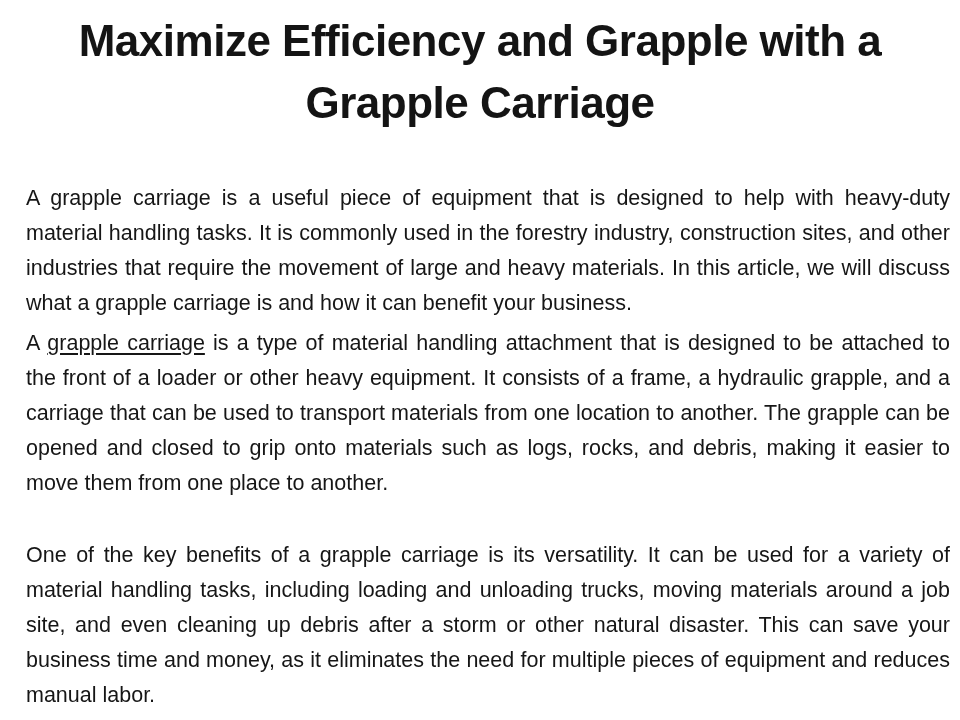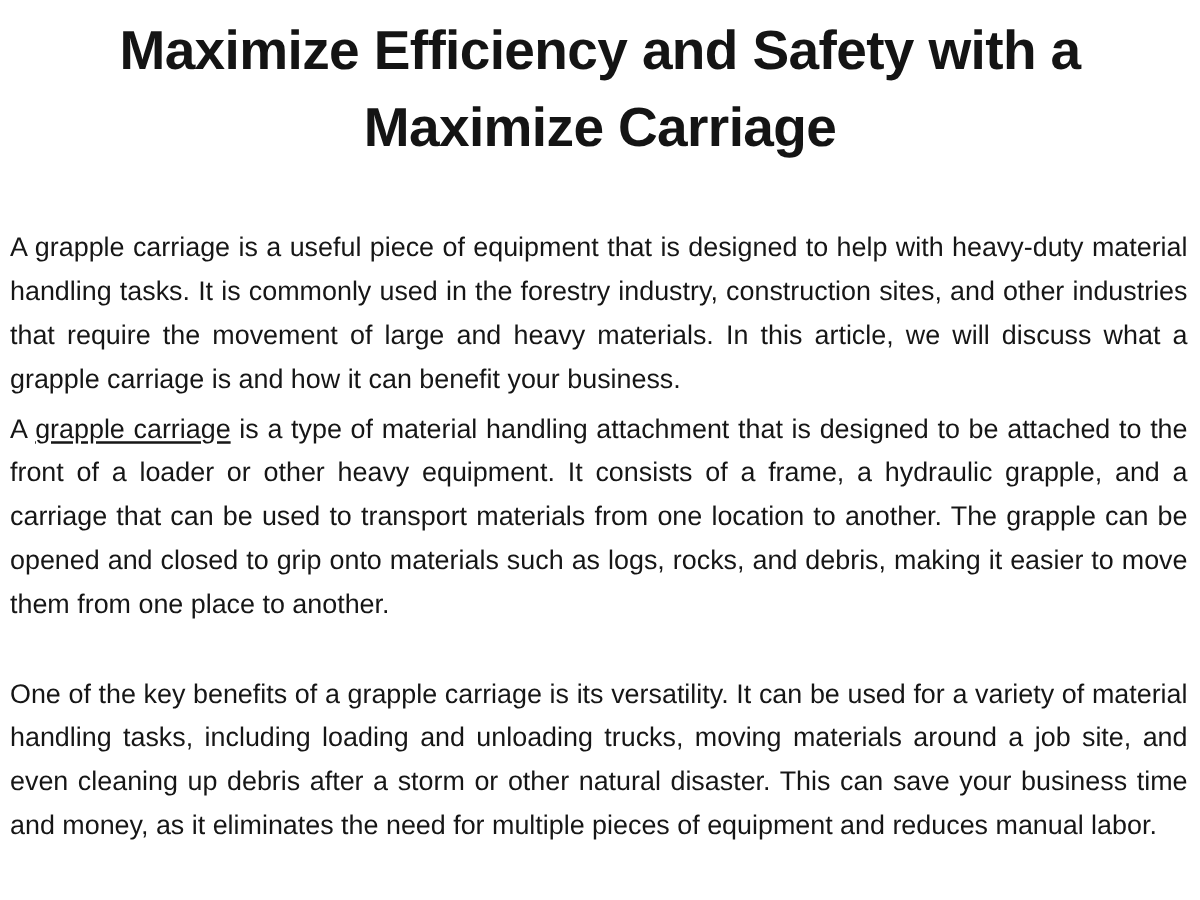--- a/index.html
+++ b/index.html
@@ -20,21 +20,21 @@
   .title {
     margin: 10px 18px 0 18px;
     text-align: center;
     font-size: 44px;
     line-height: 62px;
     font-weight: 700;
     letter-spacing: -0.5px;
     color: #141414;
   }
   .content {
-    margin: 47px 10px 0 8px;
+    margin: 47px 10px 0 26px;
   }
   .content p {
     margin: 0 0 5px 0;
     font-size: 21.5px;
     line-height: 35px;
     text-align: justify;
     text-justify: inter-word;
     color: #161616;
   }
   .spacer {
@@ -46,21 +46,21 @@
     text-decoration: underline;
     text-underline-offset: 3px;
     cursor: pointer;
   }
 </style>
 </head>
 <body>
 
 <div class="slide">
 
-  <h1 class="title">Maximize Efficiency and Safety with a Maximize Carriage</h1>
+  <h1 class="title">Maximize Efficiency and Grapple with a Grapple Carriage</h1>
 
   <div class="content">
 
     <p>A grapple carriage is a useful piece of equipment that is designed to help with heavy-duty material handling tasks. It is commonly used in the forestry industry, construction sites, and other industries that require the movement of large and heavy materials. In this article, we will discuss what a grapple carriage is and how it can benefit your business.</p>
 
     <p><span>A </span><a class="inline-link">grapple carriage</a><span> is a type of material handling attachment that is designed to be attached to the front of a loader or other heavy equipment. It consists of a frame, a hydraulic grapple, and a carriage that can be used to transport materials from one location to another. The grapple can be opened and closed to grip onto materials such as logs, rocks, and debris, making it easier to move them from one place to another.</span></p>
 
     <div class="spacer"></div>
 
     <p>One of the key benefits of a grapple carriage is its versatility. It can be used for a variety of material handling tasks, including loading and unloading trucks, moving materials around a job site, and even cleaning up debris after a storm or other natural disaster. This can save your business time and money, as it eliminates the need for multiple pieces of equipment and reduces manual labor.</p>

